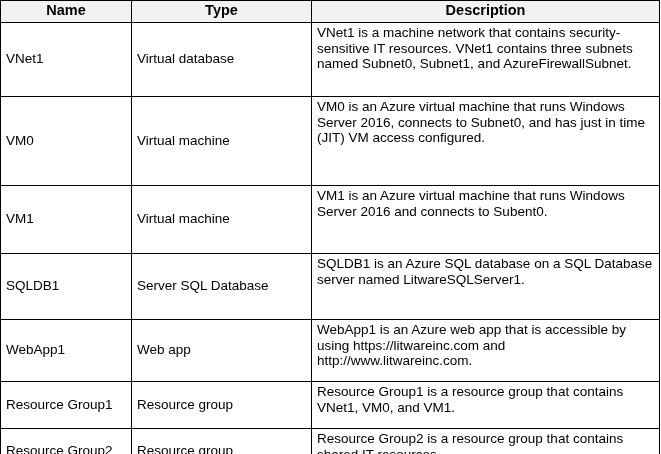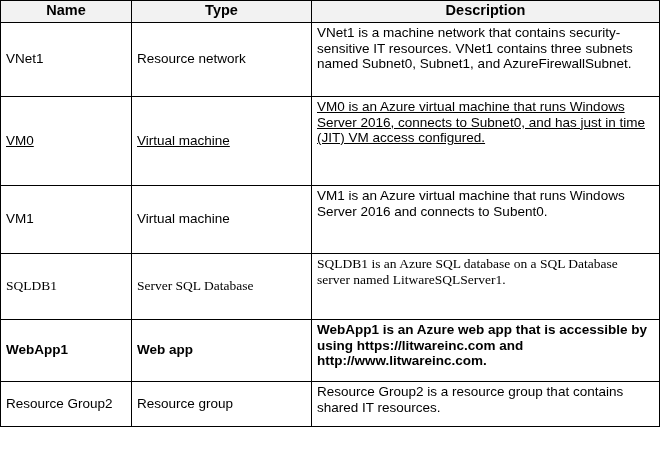--- a/index.html
+++ b/index.html
@@ -42,24 +42,24 @@
     padding-top: 0px;
     padding-bottom: 1px;
     font-size: 14.5px;
   }
   #resource-table td.desc-cell {
     vertical-align: top;
     padding-top: 2px;
   }
   
   tr[data-row="0"] td { height: 69px; }
-  tr[data-row="1"] td { height: 84px; text-decoration: underline; }
+  tr[data-row="1"] td { height: 84px; }
   tr[data-row="2"] td { height: 63px; margin-top: 44px; }
-  tr[data-row="3"] td { height: 61px; font-family: Liberation Serif, serif; }
-  tr[data-row="4"] td { height: 57px; font-weight: bold; }
+  tr[data-row="3"] td { height: 61px; }
+  tr[data-row="4"] td { height: 57px; }
   tr[data-row="5"] td { height: 42px; }
   tr[data-row="6"] td { height: 40px; }
 </style>
 </head>
 <body>
 
 <table id="resource-table">
   <colgroup>
     <col class="col-name">
     <col class="col-type">
@@ -68,21 +68,21 @@
   <thead>
     <tr>
       <th>Name</th>
       <th>Type</th>
       <th>Description</th>
     </tr>
   </thead>
   <tbody>
     <tr data-row="0">
       <td>VNet1</td>
-      <td>Resource network</td>
+      <td>Virtual database</td>
       <td class="desc-cell">VNet1 is a machine network that contains security-sensitive IT resources. VNet1 contains three subnets named Subnet0, Subnet1, and AzureFirewallSubnet.</td>
     </tr>
     <tr data-row="1">
       <td>VM0</td>
       <td>Virtual machine</td>
       <td class="desc-cell">VM0 is an Azure virtual machine that runs Windows Server 2016, connects to Subnet0, and has just in time (JIT) VM access configured.</td>
     </tr>
     <tr data-row="2">
       <td>VM1</td>
       <td>Virtual machine</td>
@@ -91,19 +91,24 @@
     <tr data-row="3">
       <td>SQLDB1</td>
       <td>Server SQL Database</td>
       <td class="desc-cell">SQLDB1 is an Azure SQL database on a SQL Database server named LitwareSQLServer1.</td>
     </tr>
     <tr data-row="4">
       <td>WebApp1</td>
       <td>Web app</td>
       <td class="desc-cell">WebApp1 is an Azure web app that is accessible by using https://litwareinc.com and http://www.litwareinc.com.</td>
     </tr>
+    <tr data-row="5">
+      <td>Resource Group1</td>
+      <td>Resource group</td>
+      <td class="desc-cell">Resource Group1 is a resource group that contains VNet1, VM0, and VM1.</td>
+    </tr>
     <tr data-row="6">
       <td>Resource Group2</td>
       <td>Resource group</td>
       <td class="desc-cell">Resource Group2 is a resource group that contains shared IT resources.</td>
     </tr>
   </tbody>
 </table>
 
 </body></html>

